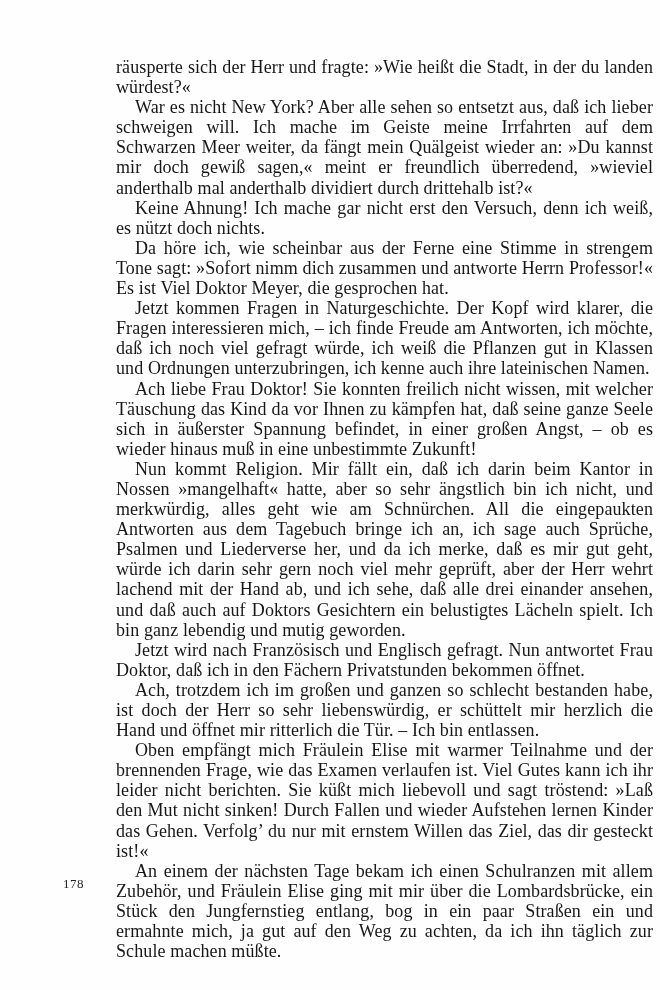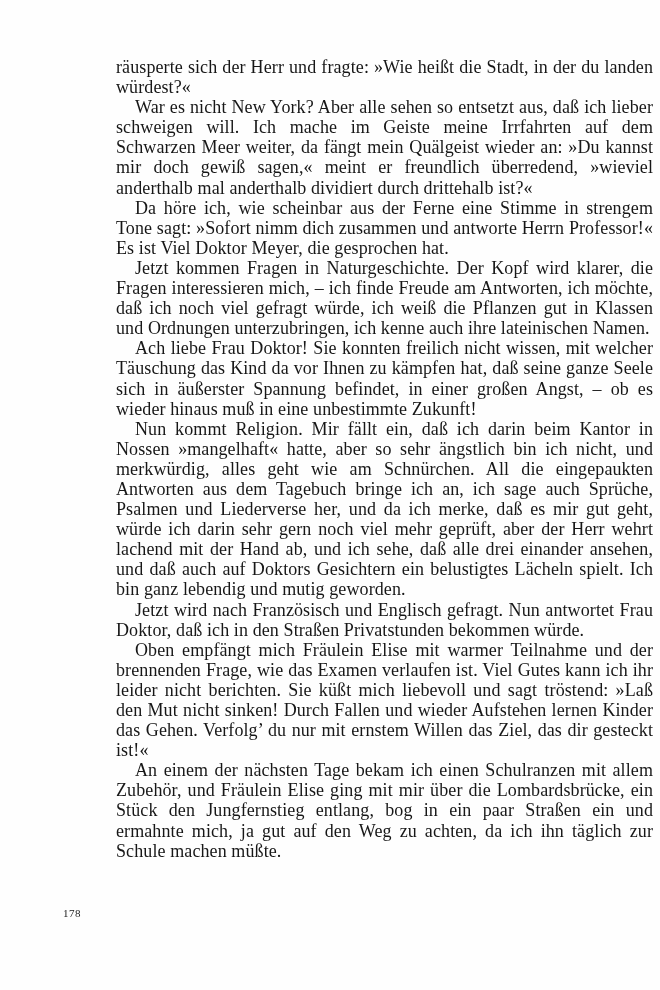--- a/index.html
+++ b/index.html
@@ -35,35 +35,37 @@
   }
   .para {
     text-indent: 19px;
   }
   .para.no-indent {
     text-indent: 0;
   }
   .page-number {
     position: absolute;
     left: 63px;
-    top: 907px;
-    font-size: 11px;
+    top: 876px;
+    font-size: 13px;
     letter-spacing: 0.5px;
     color: #222222;
   }
 </style>
 </head>
 <body>
 
 <div class="book-page">
   <div class="text-block">
     <p class="para no-indent">räusperte sich der Herr und fragte: »Wie heißt die Stadt, in der du landen würdest?«</p>
     <p class="para">War es nicht New York? Aber alle sehen so entsetzt aus, daß ich lieber schweigen will. Ich mache im Geiste meine Irrfahrten auf dem Schwarzen Meer weiter, da fängt mein Quälgeist wieder an: »Du kannst mir doch gewiß sagen,« meint er freundlich überredend, »wieviel anderthalb mal anderthalb dividiert durch drittehalb ist?«</p>
+    <p class="para">Keine Ahnung! Ich mache gar nicht erst den Versuch, denn ich weiß, es nützt doch nichts.</p>
     <p class="para">Da höre ich, wie scheinbar aus der Ferne eine Stimme in strengem Tone sagt: »Sofort nimm dich zusammen und antworte Herrn Professor!« Es ist Viel Doktor Meyer, die gesprochen hat.</p>
     <p class="para">Jetzt kommen Fragen in Naturgeschichte. Der Kopf wird klarer, die Fragen interessieren mich, – ich finde Freude am Antworten, ich möchte, daß ich noch viel gefragt würde, ich weiß die Pflanzen gut in Klassen und Ordnungen unterzubringen, ich kenne auch ihre lateinischen Namen.</p>
     <p class="para">Ach liebe Frau Doktor! Sie konnten freilich nicht wissen, mit welcher Täuschung das Kind da vor Ihnen zu kämpfen hat, daß seine ganze Seele sich in äußerster Spannung befindet, in einer großen Angst, – ob es wieder hinaus muß in eine unbestimmte Zukunft!</p>
     <p class="para">Nun kommt Religion. Mir fällt ein, daß ich darin beim Kantor in Nossen »mangelhaft« hatte, aber so sehr ängstlich bin ich nicht, und merkwürdig, alles geht wie am Schnürchen. All die eingepaukten Antworten aus dem Tagebuch bringe ich an, ich sage auch Sprüche, Psalmen und Liederverse her, und da ich merke, daß es mir gut geht, würde ich darin sehr gern noch viel mehr geprüft, aber der Herr wehrt lachend mit der Hand ab, und ich sehe, daß alle drei einander ansehen, und daß auch auf Doktors Gesichtern ein belustigtes Lächeln spielt. Ich bin ganz lebendig und mutig geworden.</p>
-    <p class="para">Jetzt wird nach Französisch und Englisch gefragt. Nun antwortet Frau Doktor, daß ich in den Straßen Privatstunden bekommen würde.</p>
+    <p class="para">Jetzt wird nach Französisch und Englisch gefragt. Nun antwortet Frau Doktor, daß ich in den Fächern Privatstunden bekommen öffnet.</p>
+    <p class="para">Ach, trotzdem ich im großen und ganzen so schlecht bestanden habe, ist doch der Herr so sehr liebenswürdig, er schüttelt mir herzlich die Hand und öffnet mir ritterlich die Tür. – Ich bin entlassen.</p>
     <p class="para">Oben empfängt mich Fräulein Elise mit warmer Teilnahme und der brennenden Frage, wie das Examen verlaufen ist. Viel Gutes kann ich ihr leider nicht berichten. Sie küßt mich liebevoll und sagt tröstend: »Laß den Mut nicht sinken! Durch Fallen und wieder Aufstehen lernen Kinder das Gehen. Verfolg’ du nur mit ernstem Willen das Ziel, das dir gesteckt ist!«</p>
     <p class="para">An einem der nächsten Tage bekam ich einen Schulranzen mit allem Zubehör, und Fräulein Elise ging mit mir über die Lombardsbrücke, ein Stück den Jungfernstieg entlang, bog in ein paar Straßen ein und ermahnte mich, ja gut auf den Weg zu achten, da ich ihn täglich zur Schule machen müßte.</p>
   </div>
   <div class="page-number">178</div>
 </div>
 
 </body></html>

